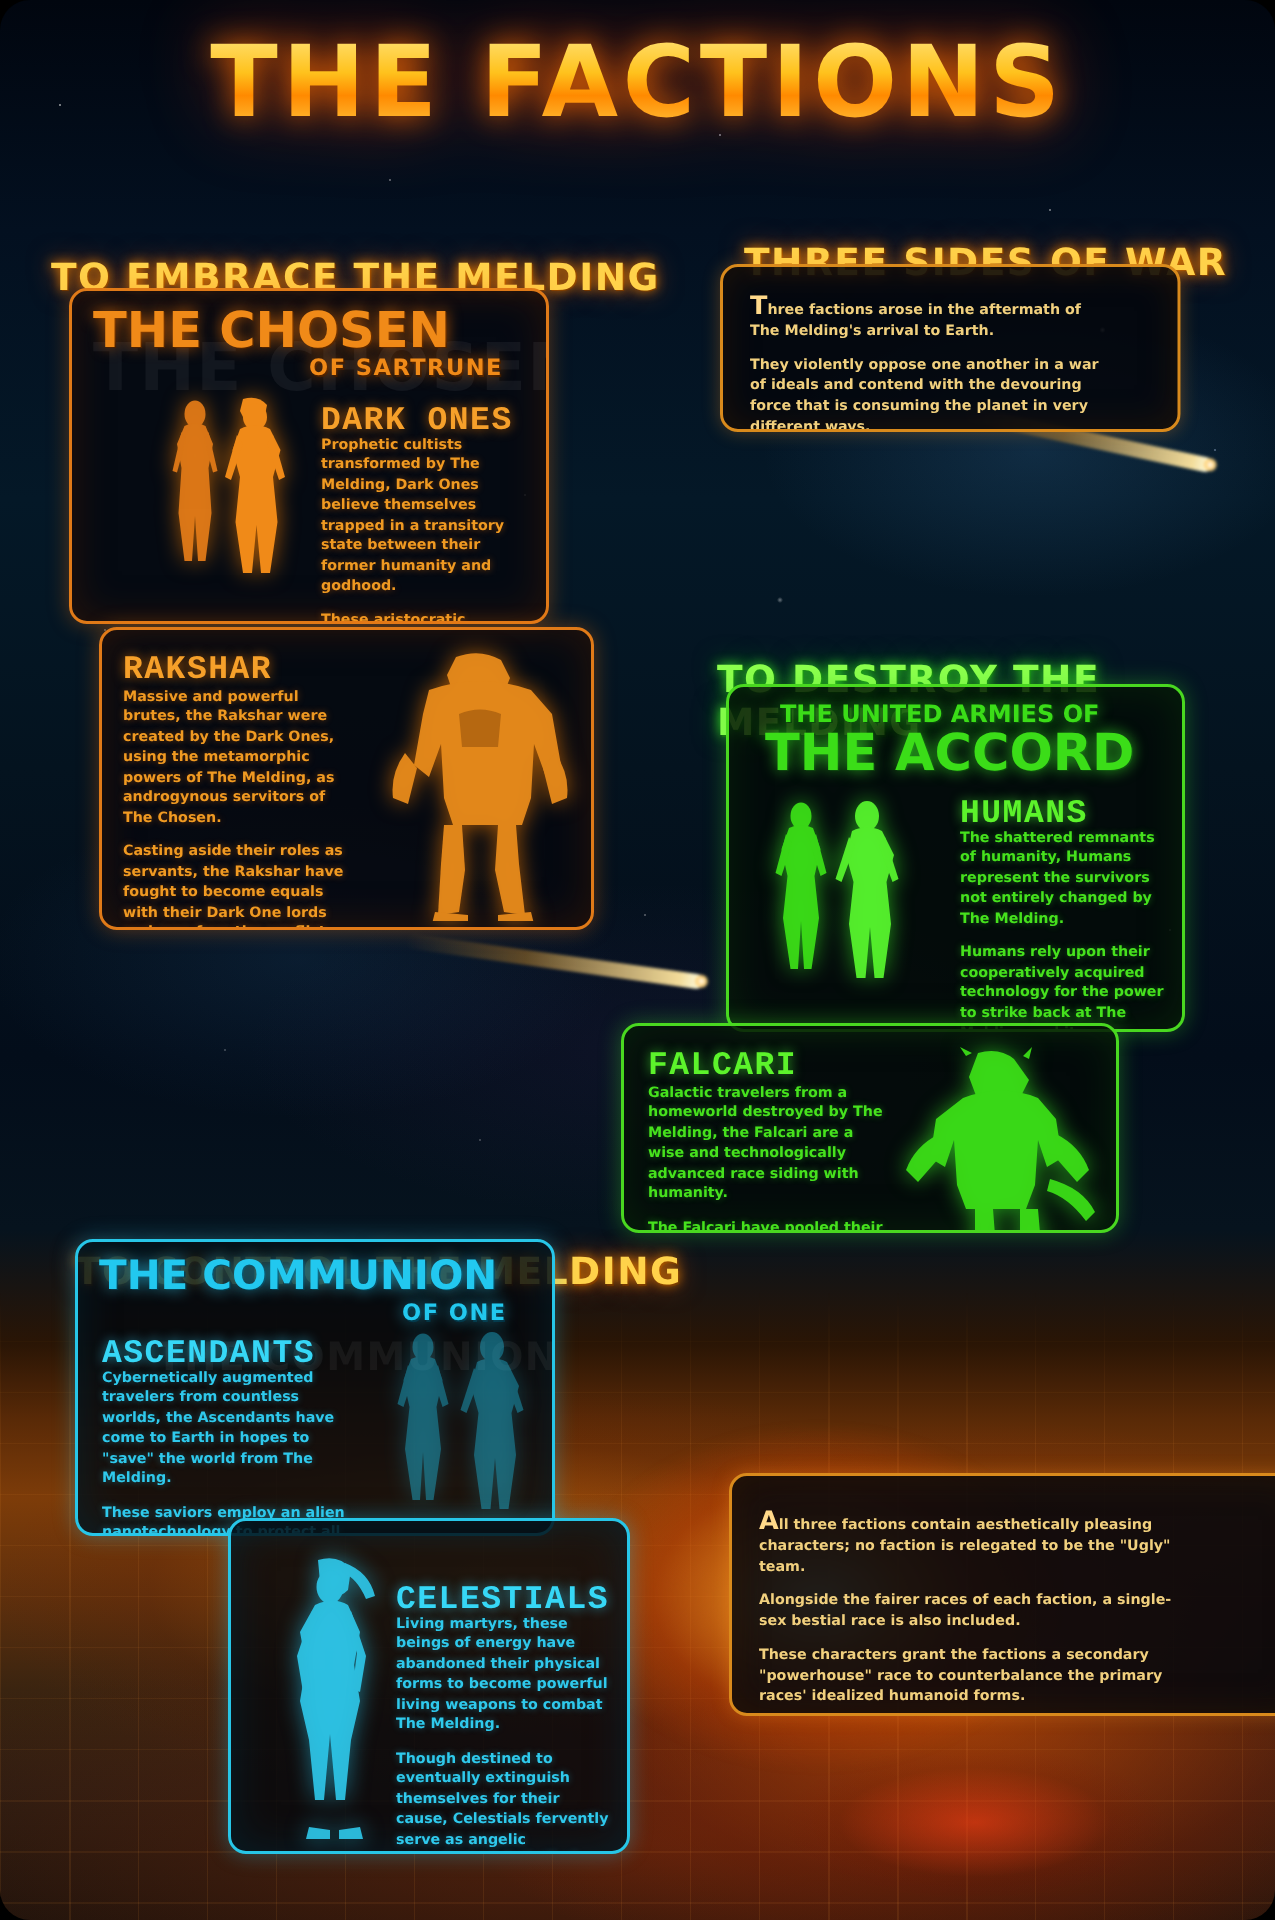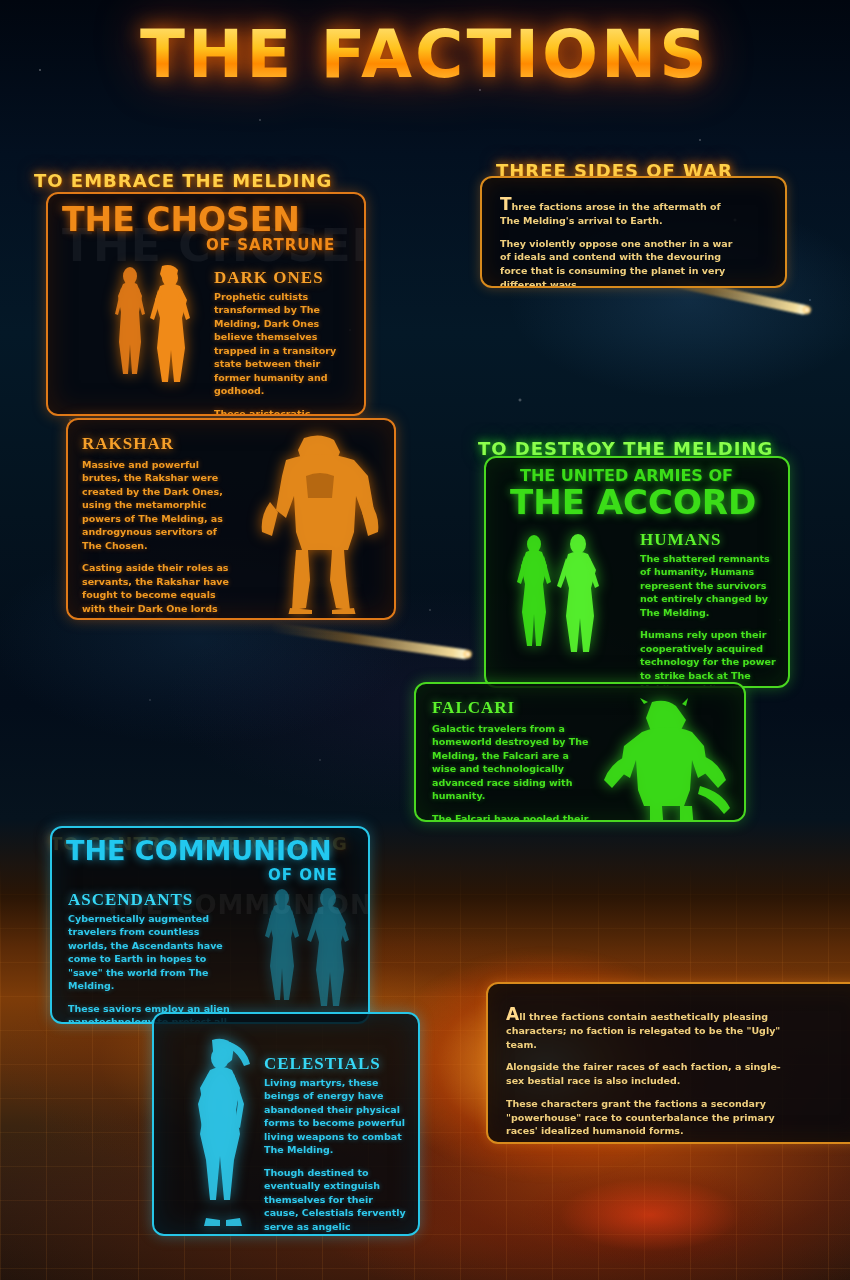--- a/index.html
+++ b/index.html
@@ -29,20 +29,21 @@
         #04131f 40%,
         #030d1a 55%,
         #06131e 64%,
         #2a1505 70%,
         #5a2a07 74%,
         #7d3c09 78%,
         #60300c 83%,
         #3a2410 88%,
         #2a1c12 93%,
         #1a120c 100%);
+    border-radius: 20px;
   }
   
   .stars {
     position: absolute; inset: 0;
     background-image:
       radial-gradient(1px 1px at 40px 70px, rgba(255,255,255,0.85), transparent),
       radial-gradient(1px 1px at 120px 220px, rgba(200,220,255,0.75), transparent),
       radial-gradient(1px 1px at 260px 120px, rgba(255,255,255,0.6), transparent),
       radial-gradient(1px 1px at 350px 330px, rgba(255,255,255,0.5), transparent),
       radial-gradient(1px 1px at 480px 90px, rgba(220,235,255,0.8), transparent),
@@ -125,21 +126,21 @@
     -webkit-background-clip: text;
     background-clip: text;
     -webkit-text-fill-color: transparent;
     text-shadow: 0 0 18px rgba(255,120,0,0.0);
     filter: drop-shadow(0 0 10px rgba(255,110,0,0.85)) drop-shadow(0 0 24px rgba(255,60,0,0.45));
   }
 
   
   .section-head {
     position: absolute;
-    font-size: 18px;
+    font-size: 25px;
     font-weight: bold;
     letter-spacing: 1px;
     font-family: "DejaVu Sans", sans-serif;
   }
   .head-gold {
     color: #ffd24a;
     text-shadow: 0 0 8px rgba(255,140,0,0.9), 0 0 18px rgba(255,90,0,0.6), 1px 1px 0 #3a1e00;
   }
   .head-green {
     color: #8dff4e;
@@ -206,23 +207,23 @@
     position: absolute;
     font-family: "DejaVu Sans", sans-serif;
     font-weight: bold;
     color: rgba(255,255,255,0.055);
     letter-spacing: 1px;
     pointer-events: none;
     white-space: nowrap;
   }
 
   .race-name {
-    font-family: Liberation Serif, serif;
-    font-weight: bold;
-    font-size: 17px;
+    font-family: Liberation Mono, monospace;
+    font-weight: bold;
+    font-size: 22px;
     letter-spacing: 1px;
   }
   .rn-orange { color: #f6a02a; text-shadow: 0 0 8px rgba(255,130,0,0.7); }
   .rn-green  { color: #5cf32b; text-shadow: 0 0 8px rgba(70,255,50,0.65); }
   .rn-cyan   { color: #36d7f6; text-shadow: 0 0 8px rgba(50,210,250,0.65); }
 
   .body-text {
     font-family: "DejaVu Sans", sans-serif;
     font-size: 9.5px;
     line-height: 1.42;

